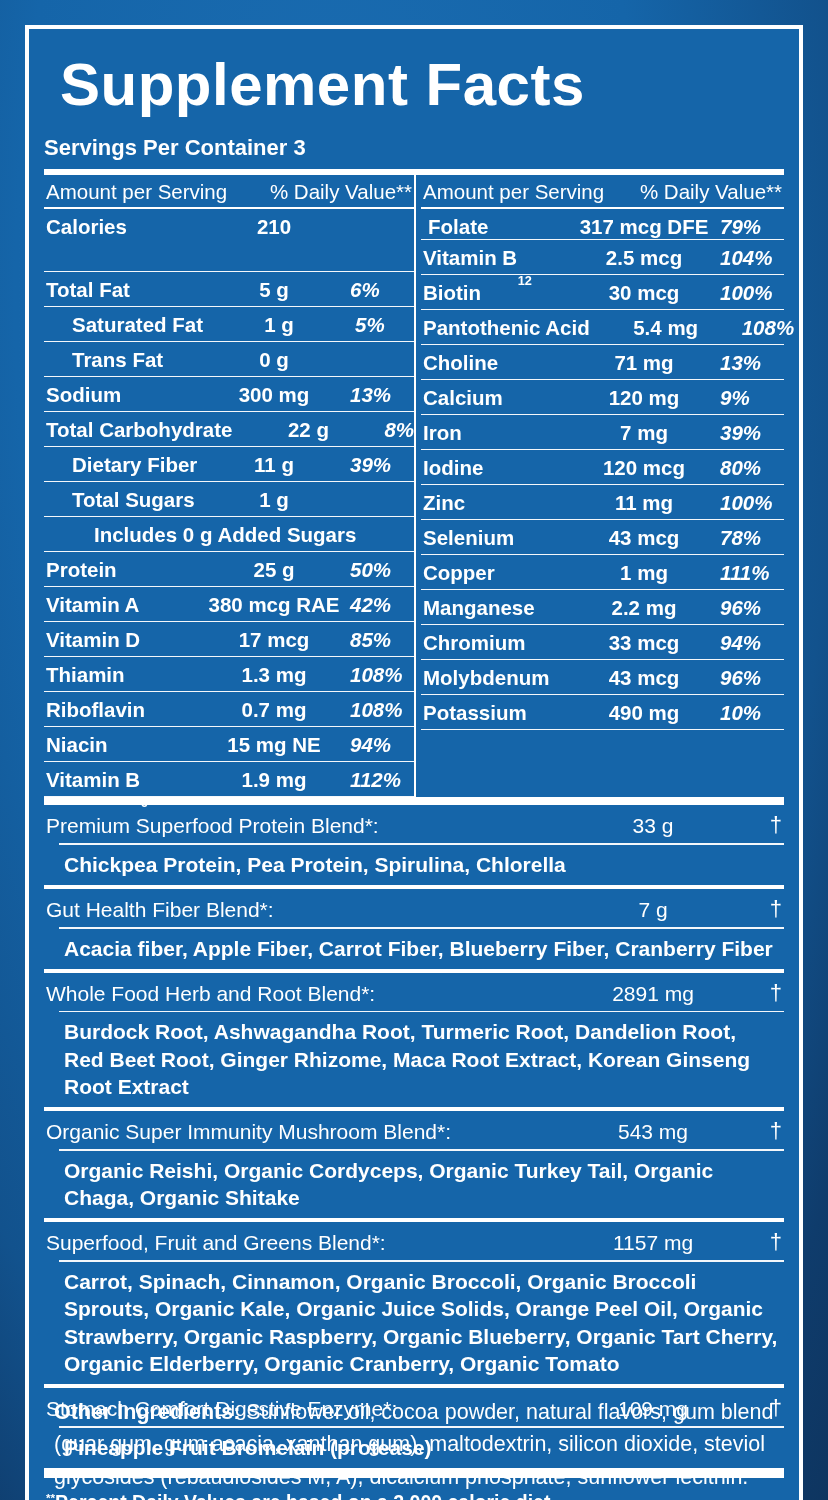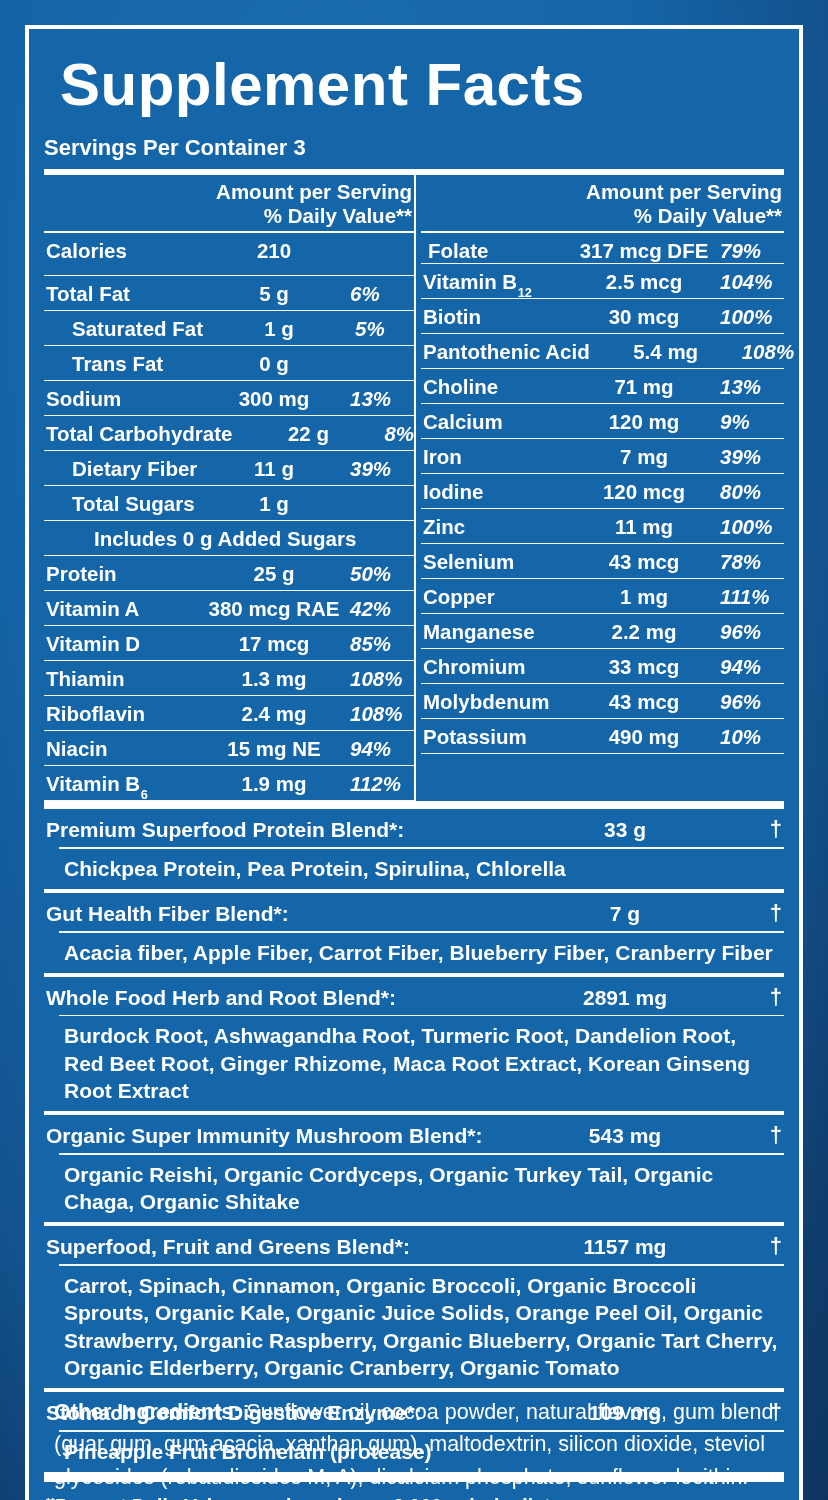--- a/index.html
+++ b/index.html
@@ -22,48 +22,48 @@
   .bar{background:#ffffff;}
   .bar-6{height:6px;margin-top:7px;}
   .bar-8{height:8px;}
   .bar-10{height:10px;margin-bottom:7px;}
   .facts-table{display:grid;grid-template-columns:1fr 1fr;}
   .col{min-width:0;}
   .col-right{border-left:2px solid #ffffff;}
   .col-header{
     display:flex;justify-content:space-between;align-items:flex-end;
     padding:5px 2px 3px 2px;border-bottom:2px solid #ffffff;
-    font-size:20.5px;font-weight:700;flex-direction:column;
+    font-size:20.5px;font-weight:400;
   }
   .col-right .col-header,.col-right .row,.col-right .row-wrap{margin-left:5px;}
   .row{
     display:grid;grid-template-columns:1fr 152px 62px;align-items:end;
     padding:6px 2px 4px 2px;border-bottom:1.5px solid rgba(255,255,255,0.95);
     font-size:20.5px;font-weight:700;min-height:20px;
   }
   .row .n{white-space:nowrap;}
   .row .a{text-align:center;white-space:nowrap;}
   .row .d{text-align:left;white-space:nowrap;font-style:italic;}
-  .row.tall{padding-bottom:12px;}
+  .row.tall{padding-bottom:32px;}
   .row.ind1 .n{padding-left:26px;}
   .row.full{grid-template-columns:1fr;}
   .row.full .n{padding-left:48px;}
   .row-wrap{border-bottom:1.5px solid rgba(255,255,255,0.95);}
   .row-wrap .row{border-bottom:none;padding-bottom:0;}
   .row-note{
     text-align:center;font-size:20.5px;font-weight:700;
     padding:1px 62px 5px 0;
   }
-  sub.vsub{font-size:62%;line-height:0;position:relative;top:3px;left:0.5px;}
+  sub.vsub{font-size:62%;line-height:0;position:relative;top:15px;left:0.5px;}
   
   .blend-group{border-bottom:4px solid #ffffff;}
   .blend-group:last-of-type{border-bottom:none;}
   .blend-head{
     display:grid;grid-template-columns:1fr 170px 44px;align-items:end;
-    padding:7px 2px 5px 2px;font-size:21px;font-weight:700;gap:28px;
+    padding:7px 2px 5px 2px;font-size:21px;font-weight:400;
   }
   .blend-head .a{text-align:center;white-space:nowrap;}
   .blend-head .d{text-align:right;font-size:22px;}
   .blend-hairline{height:1.5px;background:rgba(255,255,255,0.95);margin-left:15px;}
   .blend-ing{
     padding:6px 4px 7px 20px;font-size:21px;font-weight:700;line-height:1.3;
   }
   .footnotes{padding:4px 2px 2px 2px;font-size:19.5px;font-weight:700;line-height:1.42;}
   .footnotes .sup{font-size:60%;vertical-align:super;line-height:0;}
   .other{
@@ -146,21 +146,21 @@
             <span class="a">17 mcg</span>
             <span class="d">85%</span>
           </div>
           <div class="row">
             <span class="n"><span>Thiamin</span></span>
             <span class="a">1.3 mg</span>
             <span class="d">108%</span>
           </div>
           <div class="row">
             <span class="n"><span>Riboflavin</span></span>
-            <span class="a">2.4 mg</span>
+            <span class="a">0.7 mg</span>
             <span class="d">108%</span>
           </div>
           <div class="row">
             <span class="n"><span>Niacin</span></span>
             <span class="a">15 mg NE</span>
             <span class="d">94%</span>
           </div>
           <div class="row">
             <span class="n"><span>Vitamin B</span><sub class="vsub">6</sub></span>
             <span class="a">1.9 mg</span>

